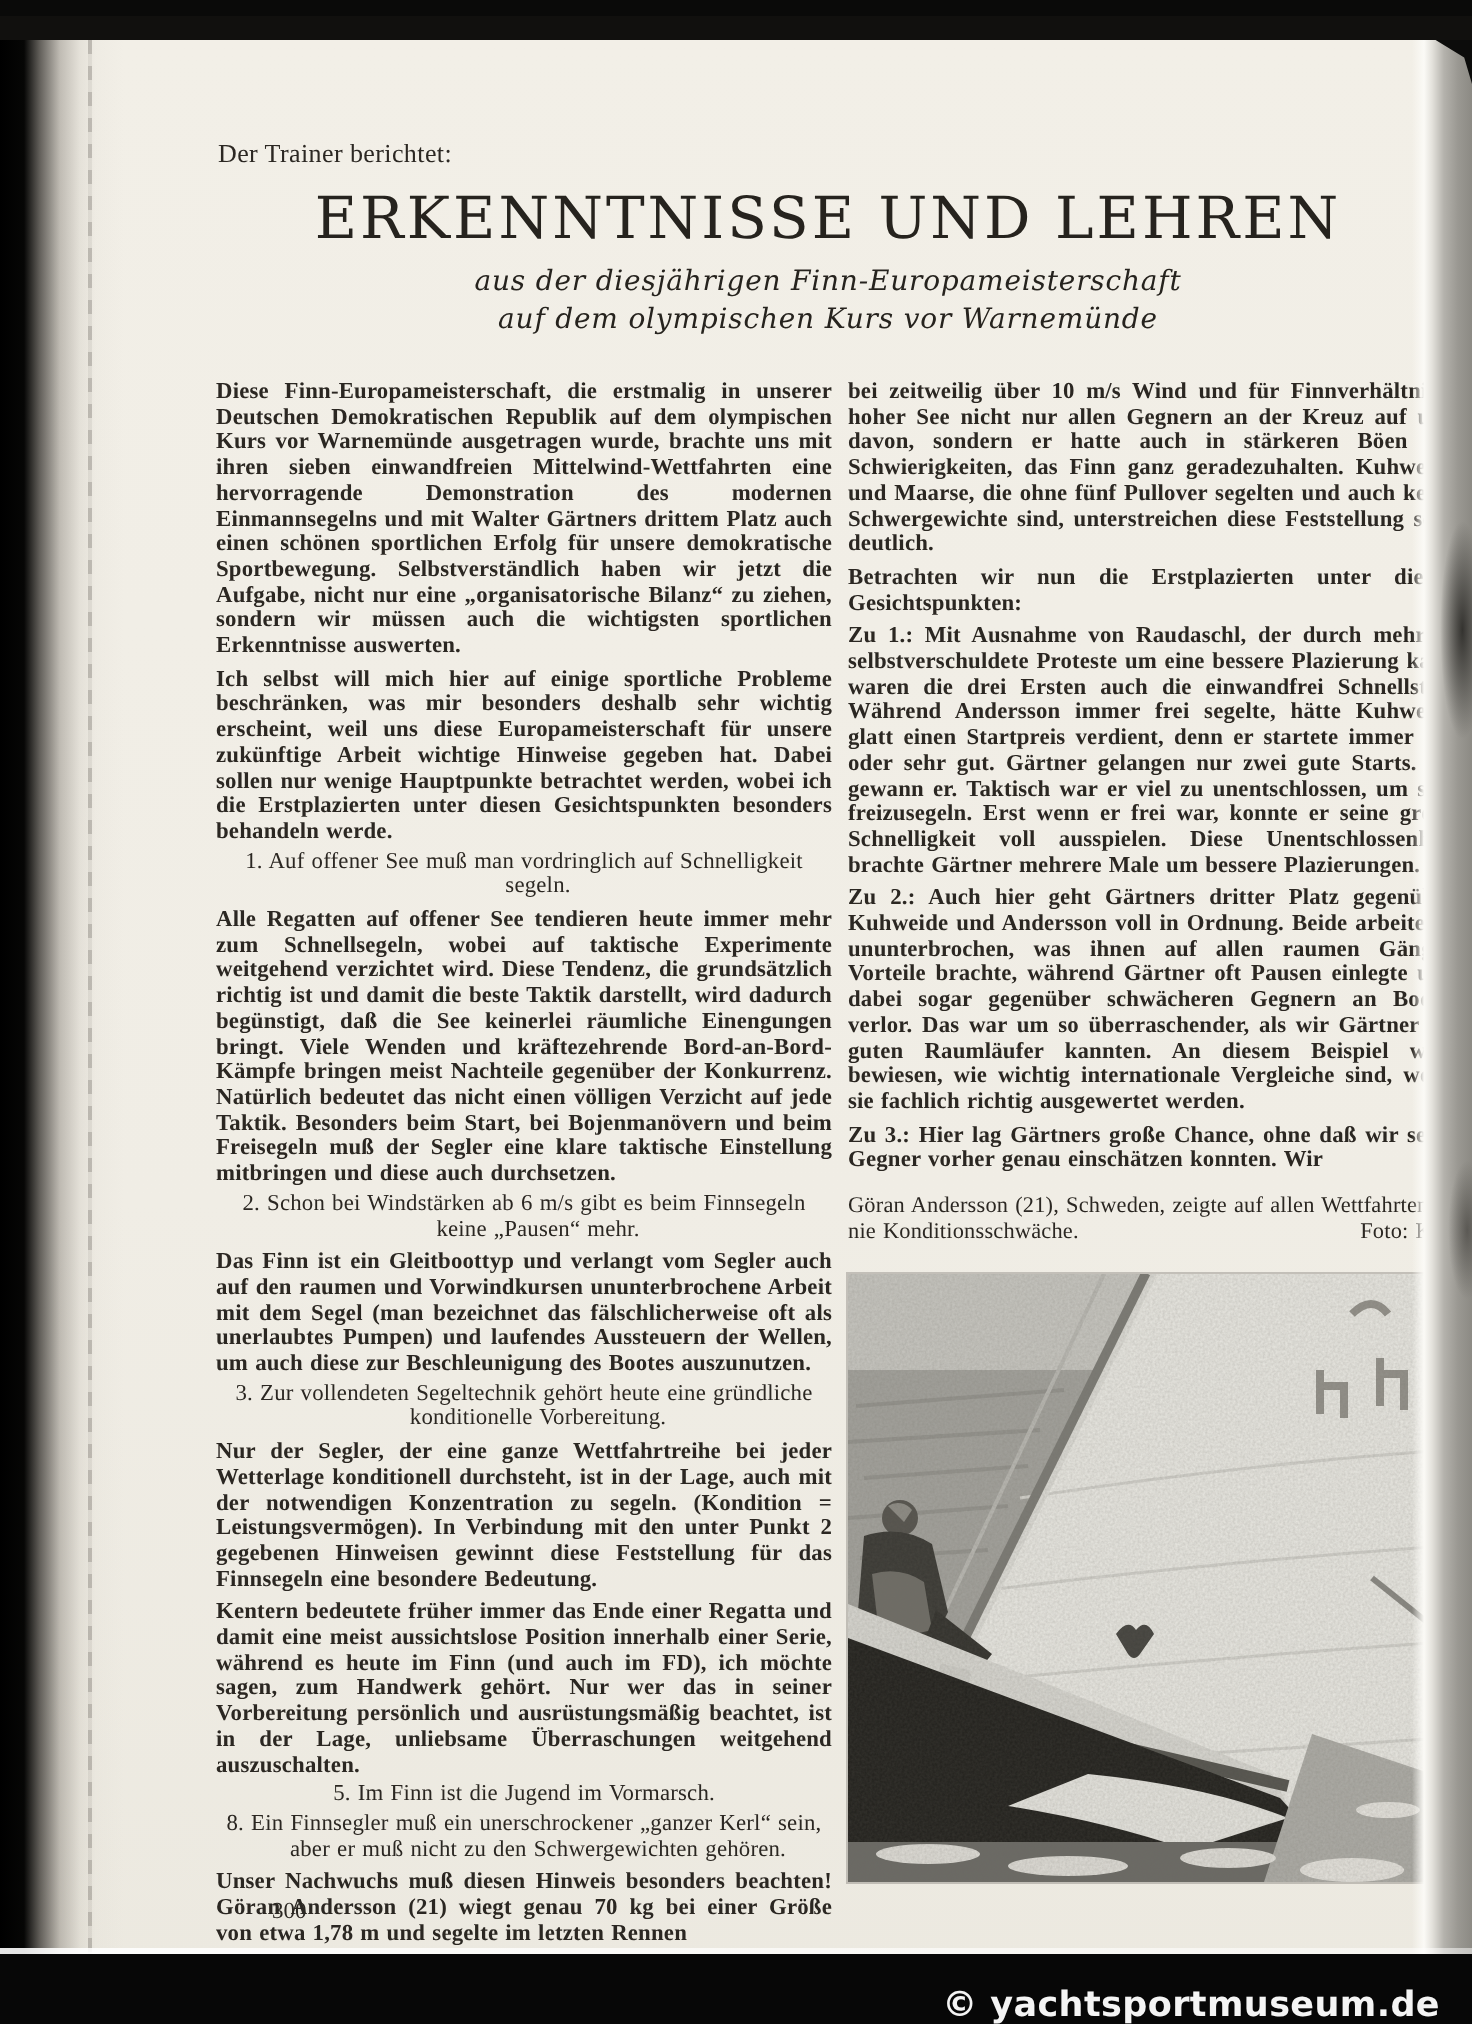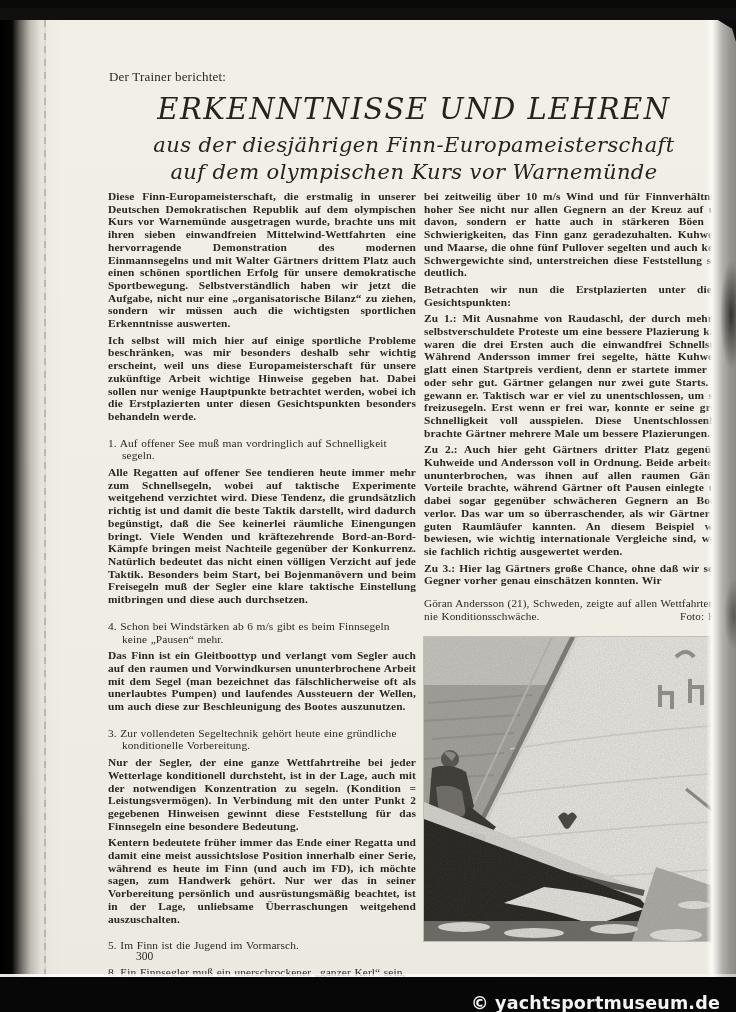--- a/index.html
+++ b/index.html
@@ -18,32 +18,32 @@
   .edge-strip{position:absolute;right:0;top:0;width:30px;height:100%;z-index:4;pointer-events:none;
     background:linear-gradient(to right,rgba(0,0,0,0) 0,#fbfaf6 6px,#e4e2dc 10px,#b4b2ac 16px,#9a9892 23px,#8c8a84 30px);}
   .edge-blob1{position:absolute;right:0;top:240px;width:16px;height:110px;z-index:5;
     background:radial-gradient(ellipse at 70% 50%,rgba(35,34,31,.85),rgba(35,34,31,0) 70%);}
   .edge-blob2{position:absolute;right:0;top:560px;width:12px;height:70px;z-index:5;
     background:radial-gradient(ellipse at 80% 50%,rgba(55,53,49,.6),rgba(55,53,49,0) 70%);}
   .corner-notch{position:absolute;right:0;top:0;width:26px;height:22px;background:#0c0c0b;z-index:6;
     clip-path:polygon(30% 0,100% 0,100% 100%,85% 40%);}
   .kicker{position:absolute;left:109px;top:49px;font-size:13px;color:#2c2823;letter-spacing:.2px;}
   .headwrap{position:absolute;left:100px;top:72px;width:628px;text-align:center;color:#26231e;}
-  .title{margin:0;font-family:"DejaVu Serif", serif;font-style:italic;font-weight:500;
+  .title{margin:0;font-family:"DejaVu Serif", serif;font-weight:500;
          font-size:29px;letter-spacing:1.5px;}
-  .subtitle{font-family:"DejaVu Serif", serif;font-style:italic;font-size:21px;
+  .subtitle{font-family:"DejaVu Serif", serif;font-style:italic;font-size:14px;
             letter-spacing:.4px;margin-top:3px;color:#26231e;}
   .subtitle.s1{margin-top:7px;}
   .col{position:absolute;top:170px;font-size:11.4px;line-height:12.7px;color:#2b2722;
        text-align:justify;letter-spacing:.1px;word-spacing:.6px;}
   .col.left{left:108px;width:308px;}
   .col.right{left:424px;width:304px;}
   .item-p{margin-top:4px;font-weight:bold;}
   .item-p:first-child{margin-top:0;}
-  .item-h{margin-top:14px;padding-left:14px;text-indent:-14px;text-align:left;}
+  .item-h{margin-top:2px;padding-left:14px;text-indent:-14px;text-align:center;}
   .caption{position:relative;margin-top:10px;font-size:11.2px;line-height:12.6px;
            text-align:left;color:#2b2722;}
   .caption .credit{position:absolute;right:0;bottom:0;}
   .photo{position:relative;margin-top:15px;width:298px;height:304px;background:#c9c8c2;
          box-shadow:0 0 0 1px rgba(60,56,50,.25);}
   .photo svg{display:block;}
   .pagenum{position:absolute;left:108px;top:930px;font-size:11.5px;color:#2b2722;margin-left:28px;}
   .bottombar{position:absolute;left:0;top:977px;width:736px;height:51px;background:#070707;z-index:7;
              display:flex;align-items:center;justify-content:flex-end;padding-right:0;}
   .bottombar::before{content:"";position:absolute;left:0;top:-3px;width:736px;height:3px;
@@ -64,21 +64,21 @@
       <h1 class="title">ERKENNTNISSE UND LEHREN</h1>
       <div class="subtitle s1">aus der diesjährigen Finn-Europameisterschaft</div>
       <div class="subtitle s2">auf dem olympischen Kurs vor Warnemünde</div>
     </div>
 
     <div class="col left">
         <div class="item-p">Diese Finn-Europameisterschaft, die erstmalig in unserer Deutschen Demokratischen Republik auf dem olympischen Kurs vor Warnemünde ausgetragen wurde, brachte uns mit ihren sieben einwandfreien Mittelwind-Wettfahrten eine hervorragende Demonstration des modernen Einmannsegelns und mit Walter Gärtners drittem Platz auch einen schönen sportlichen Erfolg für unsere demokratische Sportbewegung. Selbstverständlich haben wir jetzt die Aufgabe, nicht nur eine „organisatorische Bilanz“ zu ziehen, sondern wir müssen auch die wichtigsten sportlichen Erkenntnisse auswerten.</div>
         <div class="item-p">Ich selbst will mich hier auf einige sportliche Probleme beschränken, was mir besonders deshalb sehr wichtig erscheint, weil uns diese Europameisterschaft für unsere zukünftige Arbeit wichtige Hinweise gegeben hat. Dabei sollen nur wenige Hauptpunkte betrachtet werden, wobei ich die Erstplazierten unter diesen Gesichtspunkten besonders behandeln werde.</div>
         <div class="item-h">1. Auf offener See muß man vordringlich auf Schnelligkeit segeln.</div>
         <div class="item-p">Alle Regatten auf offener See tendieren heute immer mehr zum Schnellsegeln, wobei auf taktische Experimente weitgehend verzichtet wird. Diese Tendenz, die grundsätzlich richtig ist und damit die beste Taktik darstellt, wird dadurch begünstigt, daß die See keinerlei räumliche Einengungen bringt. Viele Wenden und kräftezehrende Bord-an-Bord-Kämpfe bringen meist Nachteile gegenüber der Konkurrenz. Natürlich bedeutet das nicht einen völligen Verzicht auf jede Taktik. Besonders beim Start, bei Bojenmanövern und beim Freisegeln muß der Segler eine klare taktische Einstellung mitbringen und diese auch durchsetzen.</div>
-        <div class="item-h">4. Schon bei Windstärken ab 6 m/s gibt es beim Finnsegeln keine „Pausen“ mehr.</div>
+        <div class="item-h">2. Schon bei Windstärken ab 6 m/s gibt es beim Finnsegeln keine „Pausen“ mehr.</div>
         <div class="item-p">Das Finn ist ein Gleitboottyp und verlangt vom Segler auch auf den raumen und Vorwindkursen ununterbrochene Arbeit mit dem Segel (man bezeichnet das fälschlicherweise oft als unerlaubtes Pumpen) und laufendes Aussteuern der Wellen, um auch diese zur Beschleunigung des Bootes auszunutzen.</div>
         <div class="item-h">3. Zur vollendeten Segeltechnik gehört heute eine gründliche konditionelle Vorbereitung.</div>
         <div class="item-p">Nur der Segler, der eine ganze Wettfahrtreihe bei jeder Wetterlage konditionell durchsteht, ist in der Lage, auch mit der notwendigen Konzentration zu segeln. (Kondition = Leistungsvermögen). In Verbindung mit den unter Punkt 2 gegebenen Hinweisen gewinnt diese Feststellung für das Finnsegeln eine besondere Bedeutung.</div>
         <div class="item-p">Kentern bedeutete früher immer das Ende einer Regatta und damit eine meist aussichtslose Position innerhalb einer Serie, während es heute im Finn (und auch im FD), ich möchte sagen, zum Handwerk gehört. Nur wer das in seiner Vorbereitung persönlich und ausrüstungsmäßig beachtet, ist in der Lage, unliebsame Überraschungen weitgehend auszuschalten.</div>
         <div class="item-h">5. Im Finn ist die Jugend im Vormarsch.</div>
         <div class="item-h">8. Ein Finnsegler muß ein unerschrockener „ganzer Kerl“ sein, aber er muß nicht zu den Schwergewichten gehören.</div>
         <div class="item-p">Unser Nachwuchs muß diesen Hinweis besonders beachten! Göran Andersson (21) wiegt genau 70 kg bei einer Größe von etwa 1,78 m und segelte im letzten Rennen</div>
       </div>
 
     <div class="col right">

